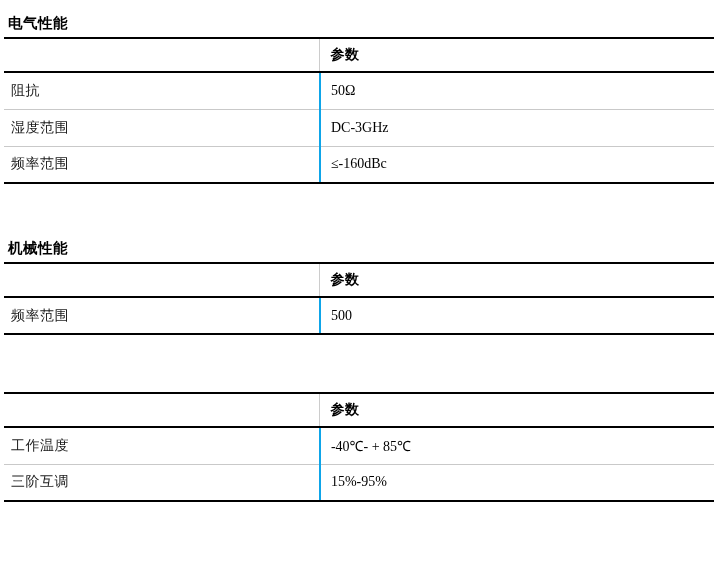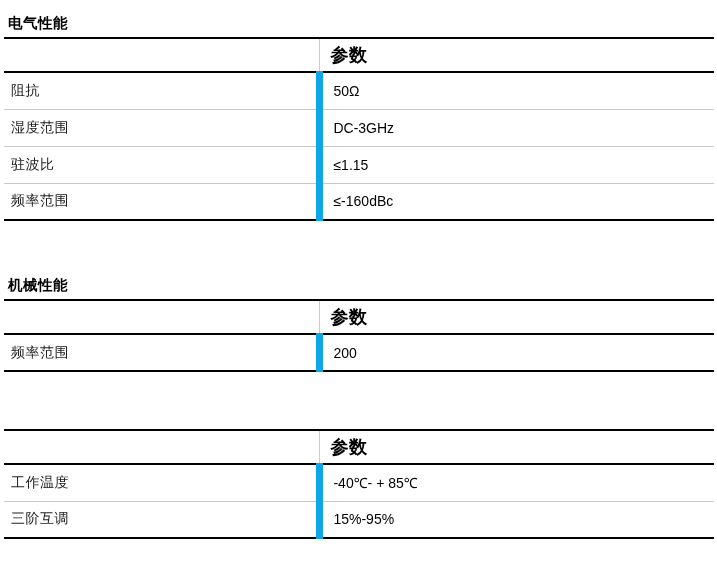--- a/index.html
+++ b/index.html
@@ -34,42 +34,42 @@
     border-top: 2px solid #000000;
   }
   col.label-col { width: 44.5%; }
   col.value-col { width: 55.5%; }
   tr.header-row th {
     height: 34px;
     border-bottom: 2px solid #000000;
     text-align: left;
     vertical-align: middle;
     font-family: "Liberation Sans", sans-serif;
-    font-size: 18px;
+    font-size: 14px;
     font-weight: bold;
     letter-spacing: 0.5px;
     padding: 0 0 0 7px;
   }
   tr.header-row th.value-cell { border-left: 1px solid #cccccc; padding-left: 10px; }
   tr.data-row td {
     height: 37px;
     border-bottom: 1px solid #c9c9c9;
     vertical-align: middle;
     font-size: 14px;
     padding: 0 0 0 7px;
     margin-top: 36px;
   }
   tr.data-row td.label-cell {
     font-family: "Liberation Serif", serif;
     color: #1a1a1a;
     letter-spacing: 0.5px;
   }
   tr.data-row td.value-cell {
-    border-left: 7px solid #0ea5e9;
-    font-family: Liberation Sans, sans-serif;
+    border-left: 2px solid #0ea5e9;
+    font-family: Liberation Serif, serif;
     padding-left: 10px;
   }
   tr.data-row.last-row td { border-bottom: 2px solid #000000; }
 </style>
 </head>
 <body>
 
 <div class="doc">
 
   <section class="section">
@@ -87,24 +87,20 @@
       </thead>
       <tbody>
         <tr class="data-row">
           <td class="label-cell">阻抗</td>
           <td class="value-cell">50Ω</td>
         </tr>
         <tr class="data-row">
           <td class="label-cell">湿度范围</td>
           <td class="value-cell">DC-3GHz</td>
         </tr>
-        <tr class="data-row">
-          <td class="label-cell">驻波比</td>
-          <td class="value-cell">≤1.15</td>
-        </tr>
         <tr class="data-row last-row">
           <td class="label-cell">频率范围</td>
           <td class="value-cell">≤-160dBc</td>
         </tr>
       </tbody>
     </table>
   </section>
 
   <section class="section">
     <h2 class="section-title">机械性能</h2>
@@ -115,21 +111,21 @@
         </colgroup>
       <thead>
         <tr class="header-row">
           <th class="label-cell"></th>
           <th class="value-cell">参数</th>
         </tr>
       </thead>
       <tbody>
         <tr class="data-row last-row">
           <td class="label-cell">频率范围</td>
-          <td class="value-cell">200</td>
+          <td class="value-cell">500</td>
         </tr>
       </tbody>
     </table>
   </section>
 
   <section class="section">
     <table class="spec-table">
       <colgroup>
           <col class="label-col">
           <col class="value-col">

